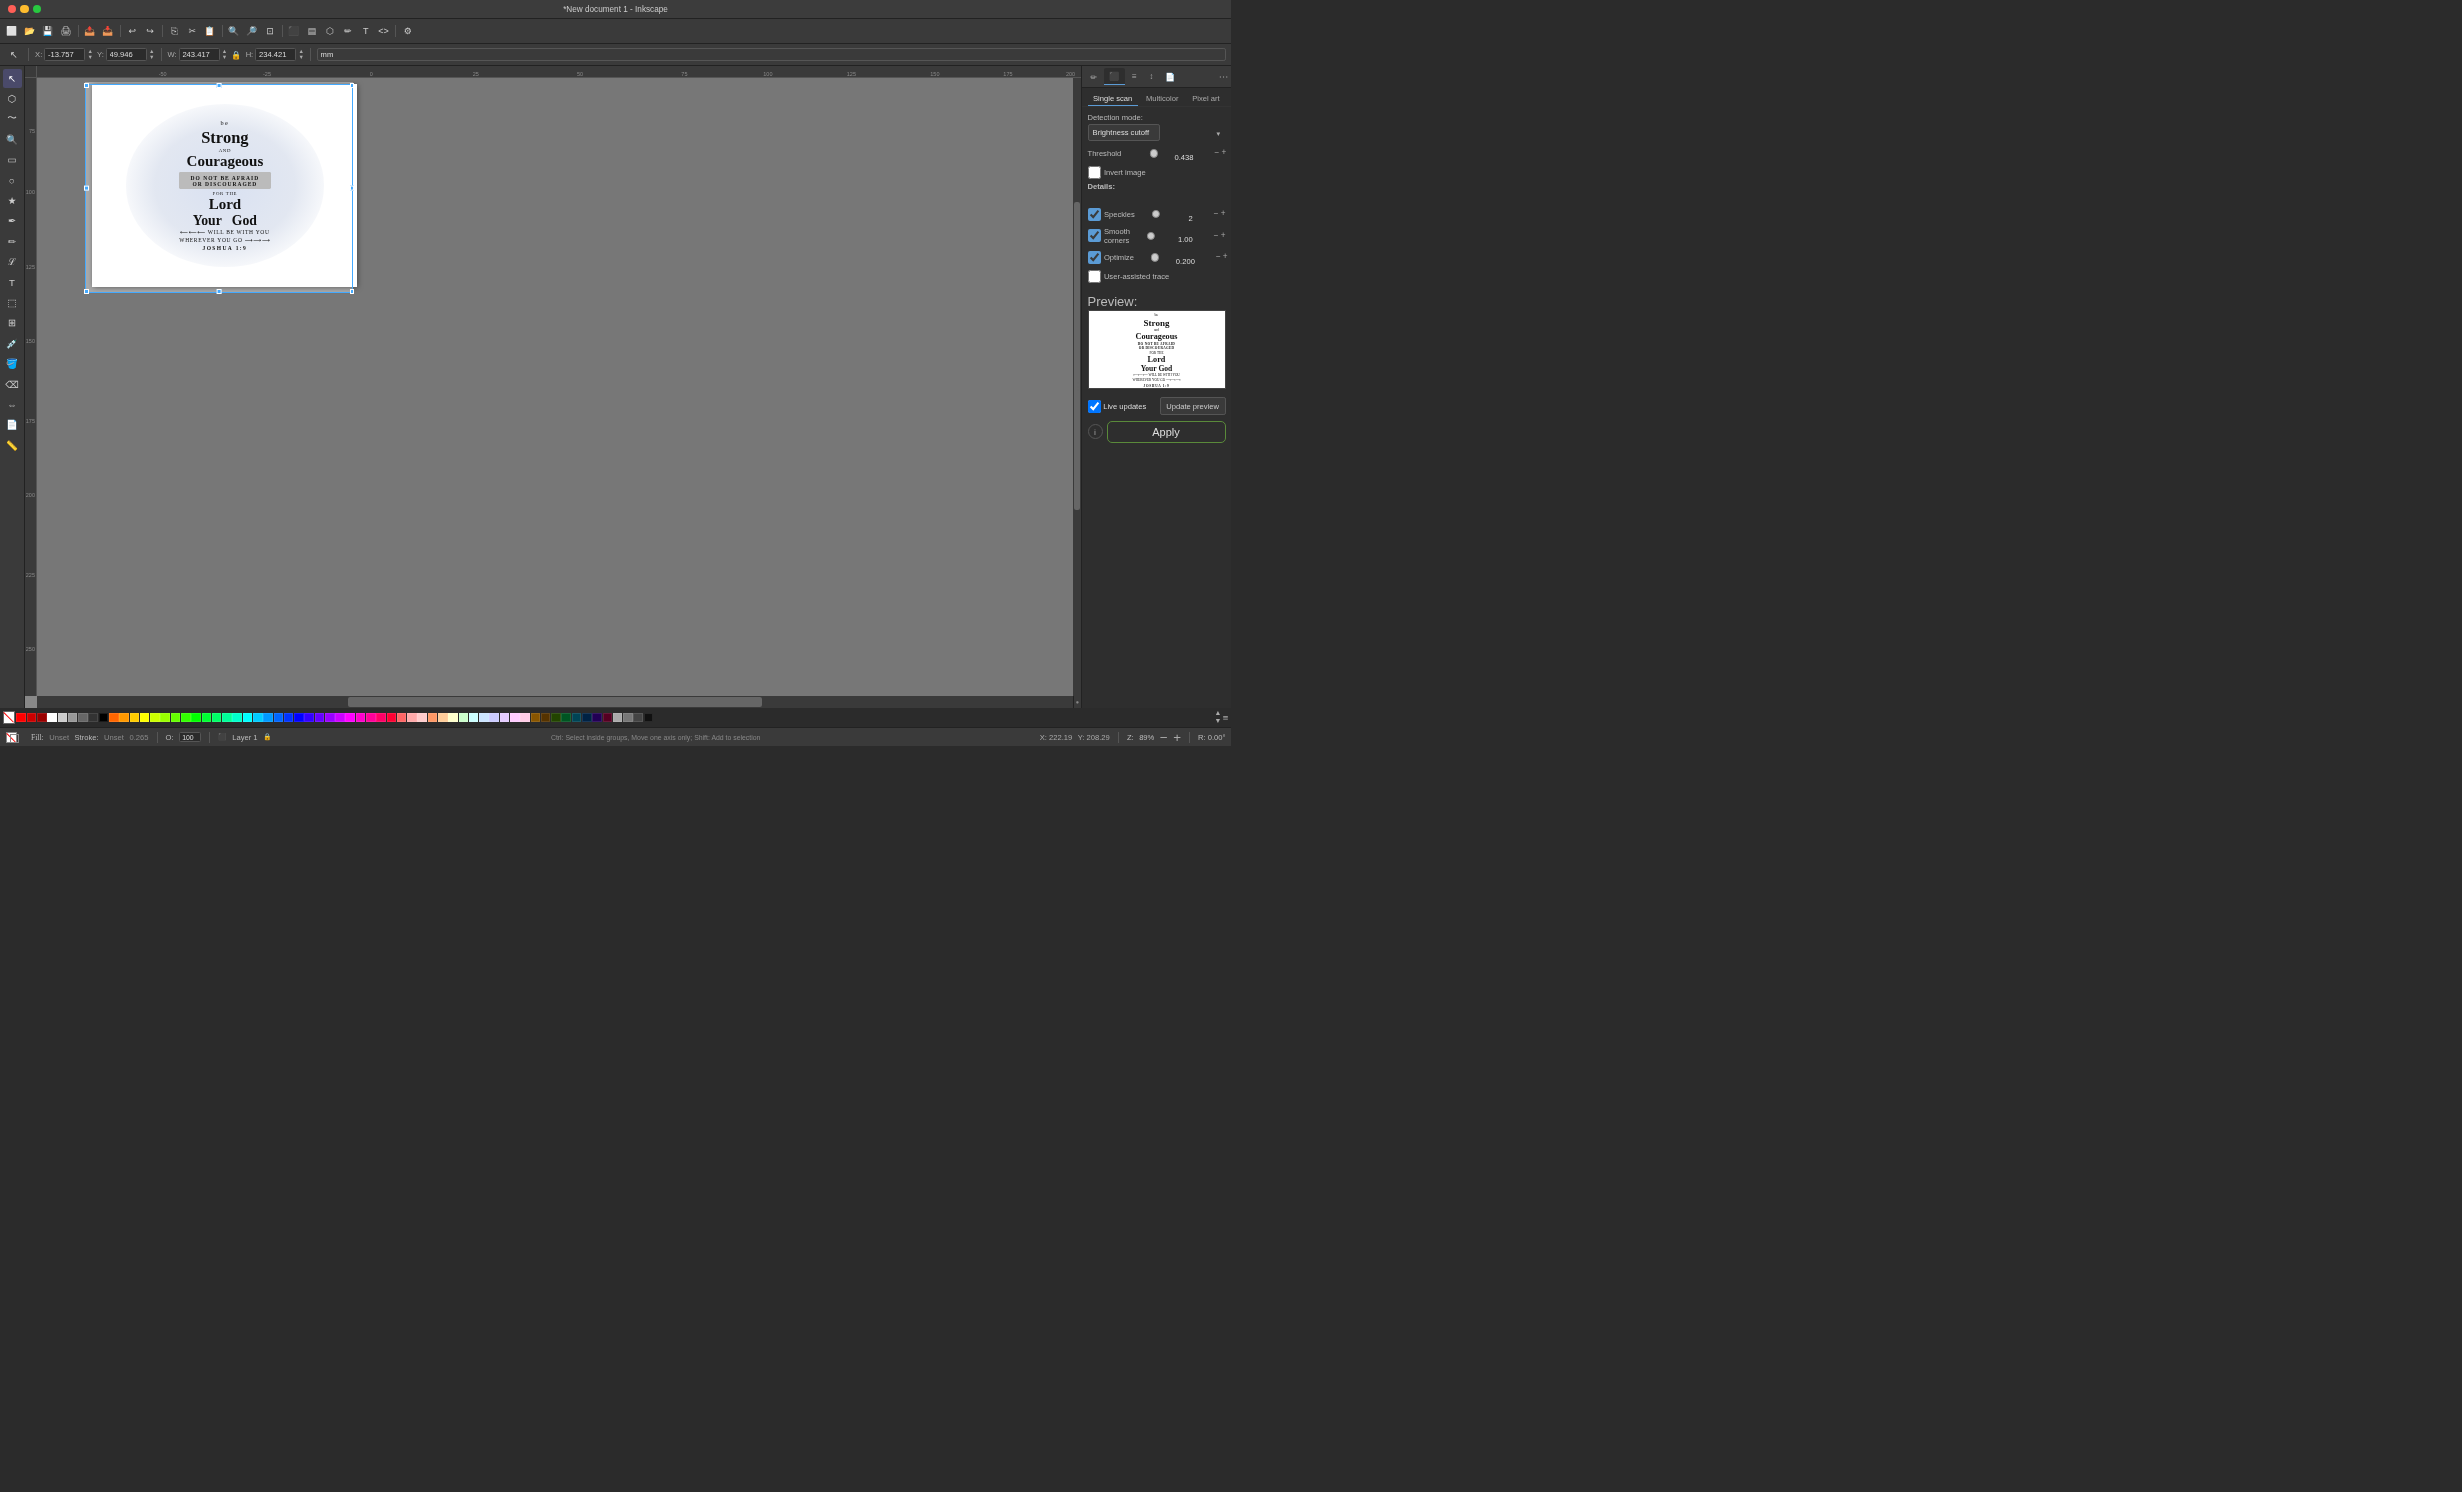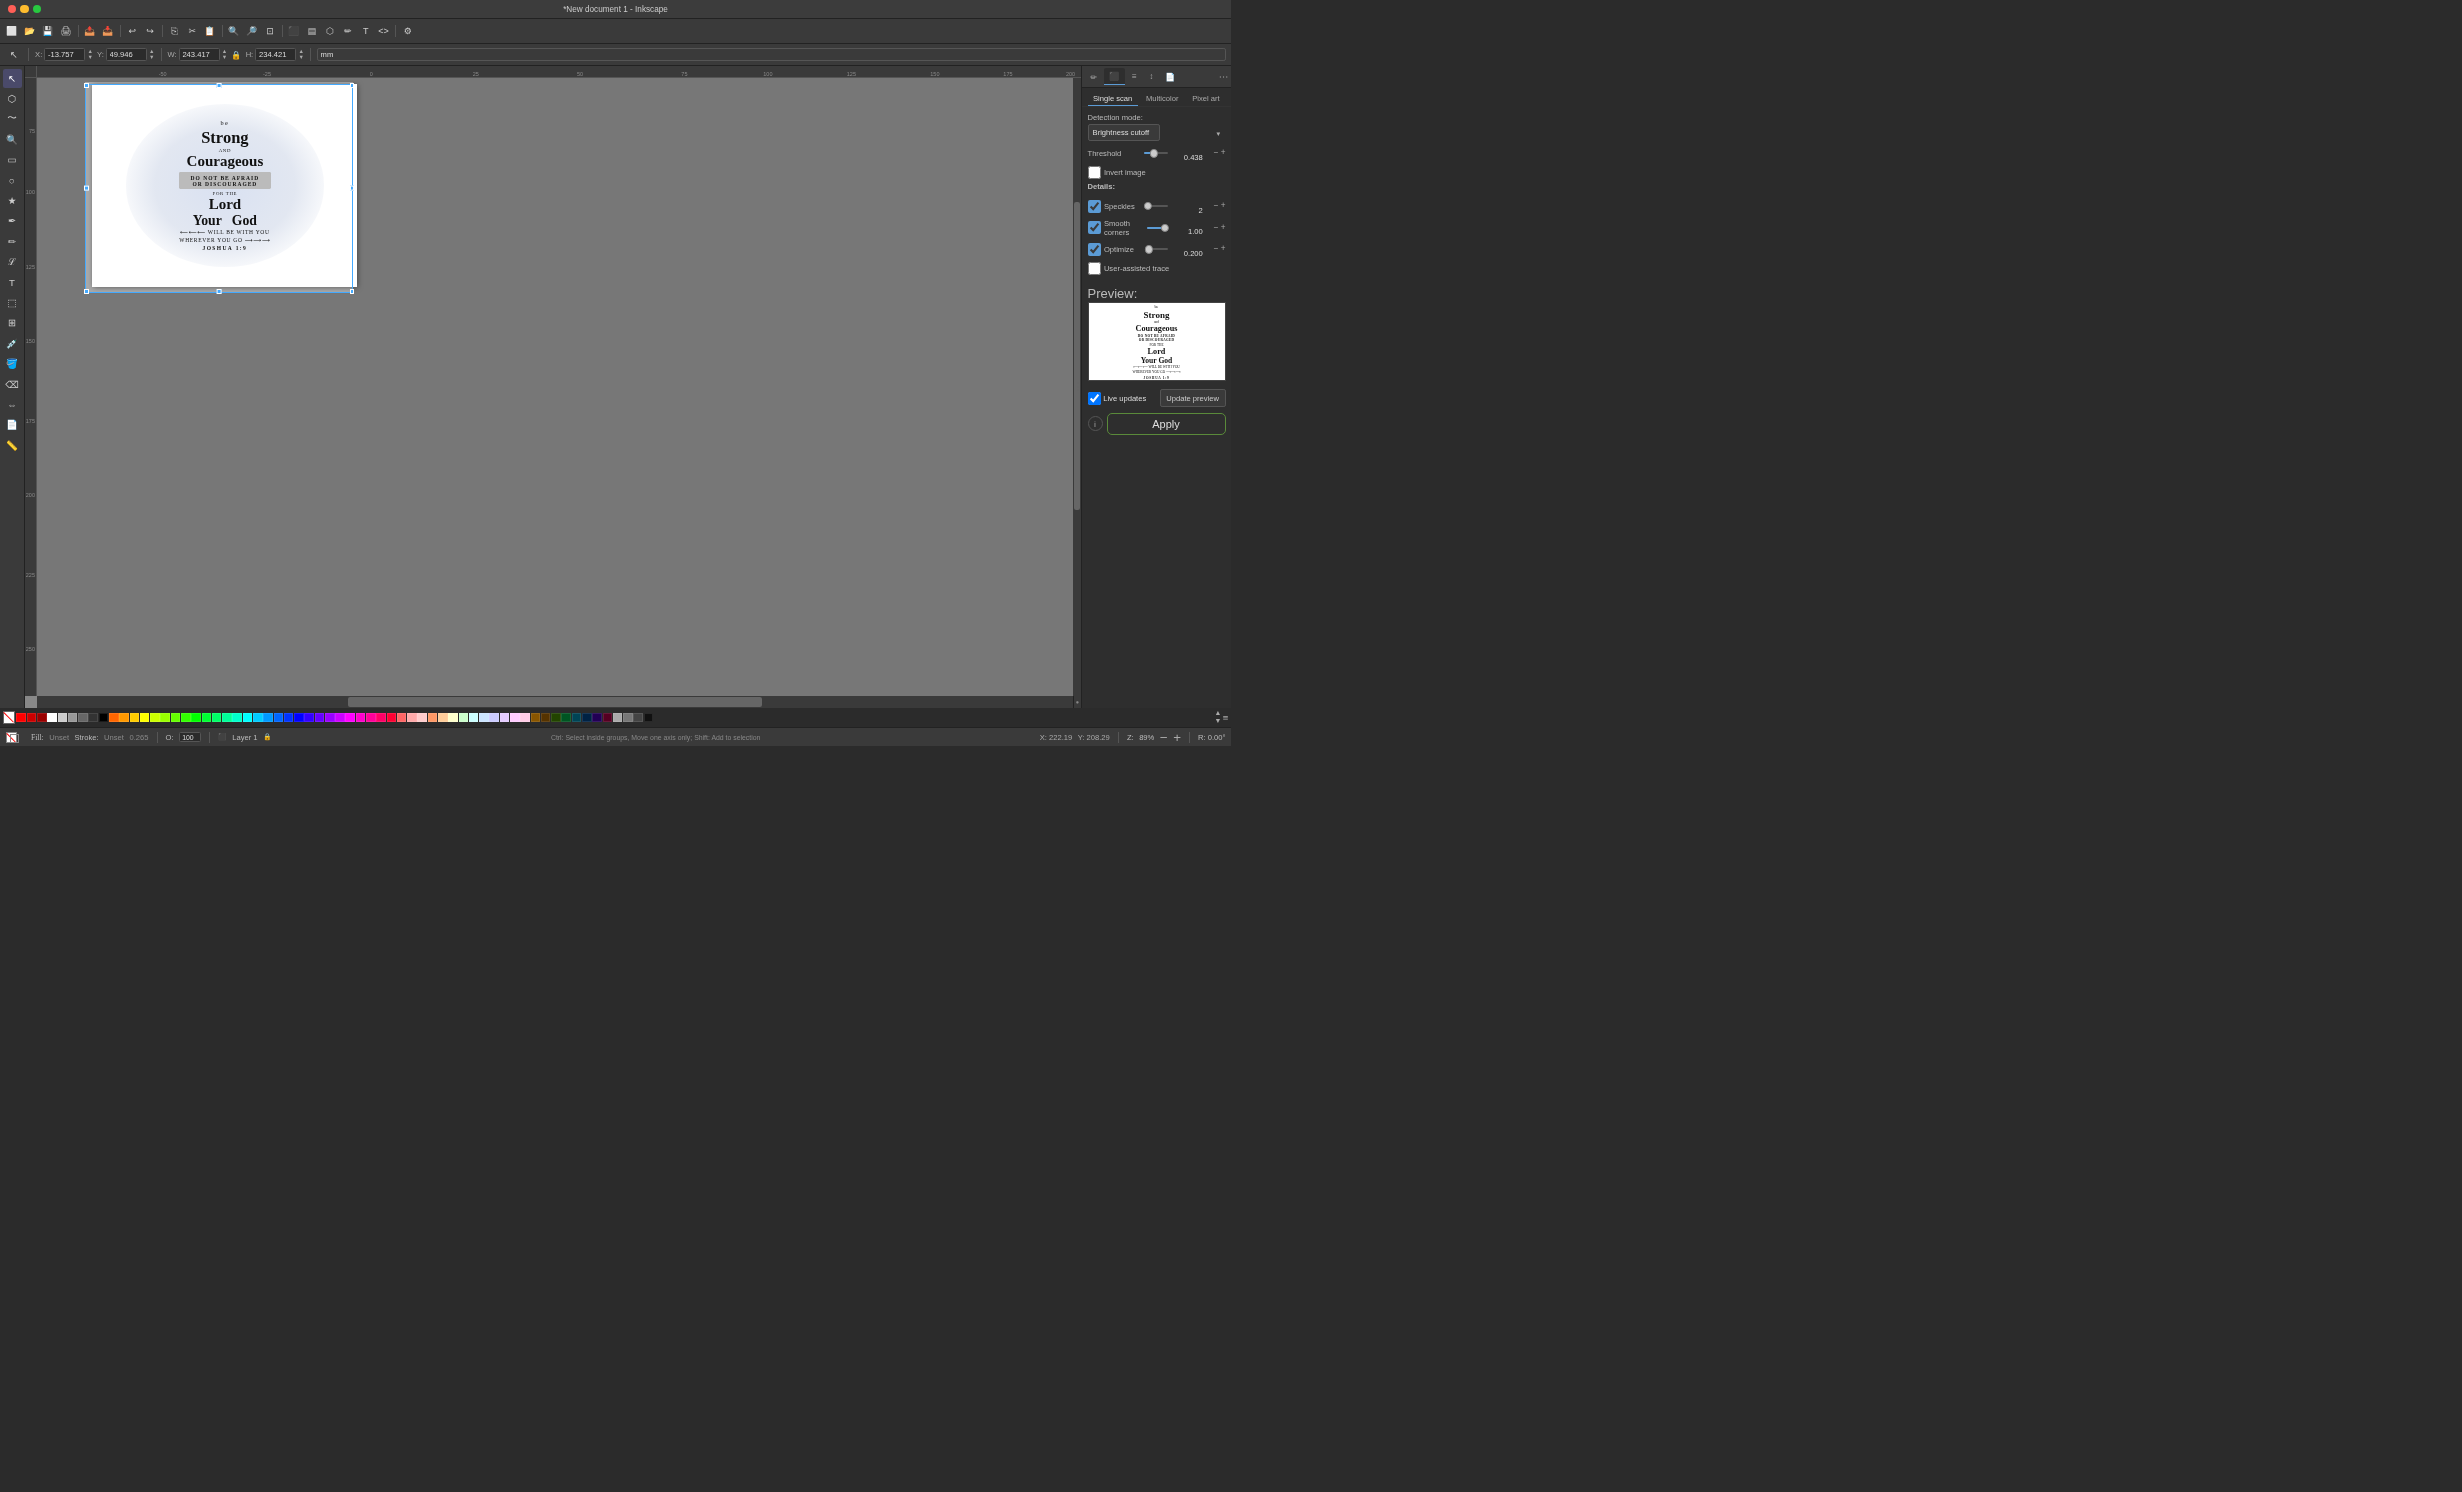--- a/index.html
+++ b/index.html
@@ -315,21 +315,21 @@
       transform: translateY(-50%);
       font-size: 6.2px;
       color: #aaa;
       pointer-events: none;
     }
 
     
     .slider-row {
       display: flex;
       align-items: center;
-      gap: 11px;
+      gap: 21px;
       margin-bottom: 4.1px;
     }
     .slider-label {
       font-size: 7.6px;
       color: #bbb;
       width: 45px;
       flex-shrink: 0;
     }
     .slider-track {
       flex: 1;
@@ -383,21 +383,21 @@
     .check-row input[type="checkbox"] {
       accent-color: #5b9bd5;
       cursor: pointer;
     }
 
     
     .details-header {
       font-size: 7.6px;
       color: #bbb;
       font-weight: bold;
-      margin-bottom: 7px;
+      margin-bottom: 15px;
     }
 
     
     .preview-label {
       font-size: 13px;
       color: #bbb;
       padding: 2.7px 5.5px 1.4px;
     }
     .preview-image {
       margin: 0 5.5px 5.5px;

